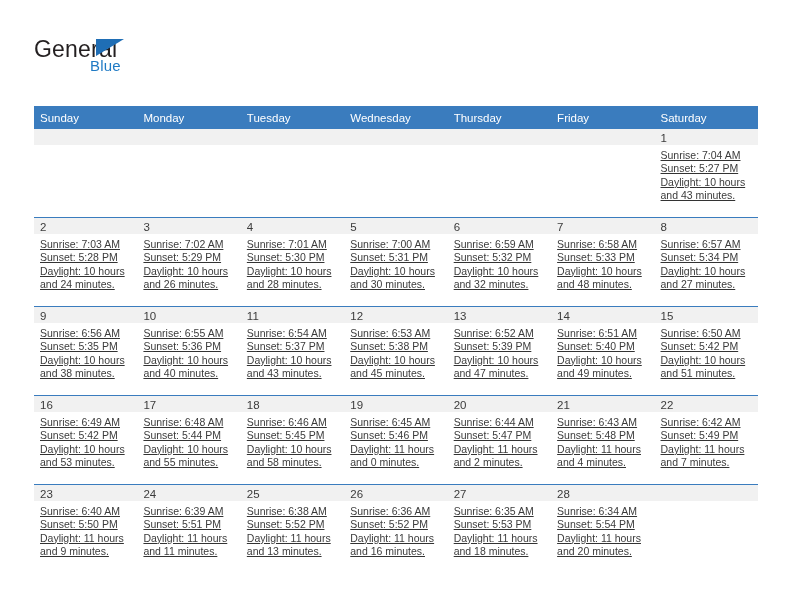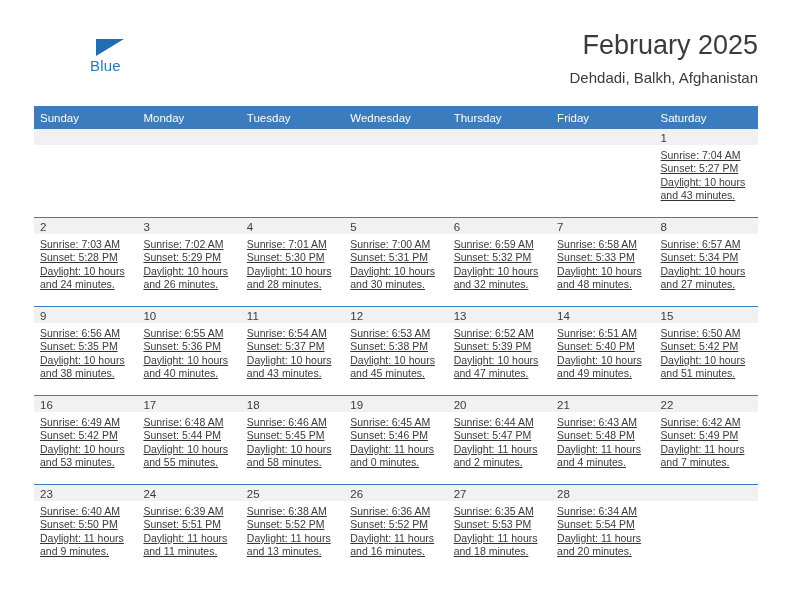--- a/index.html
+++ b/index.html
@@ -139,28 +139,25 @@
   }
 </style>
 </head>
 <body>
 
 <div class="page">
 
   <div class="header">
 
     <div class="logo">
+      <span class="logo-general">General</span>
       <span class="logo-triangle"></span>
       <span class="logo-blue">Blue</span>
     </div>
 
-    <div class="title-block">
-      <div class="month-title">February 2025</div>
-      <div class="location-title">Dehdadi, Balkh, Afghanistan</div>
-    </div>
 
   </div>
 
   <table class="calendar">
     <thead>
       <tr id="weekday-row">
           <th>Sunday</th>
           <th>Monday</th>
           <th>Tuesday</th>
           <th>Wednesday</th>

